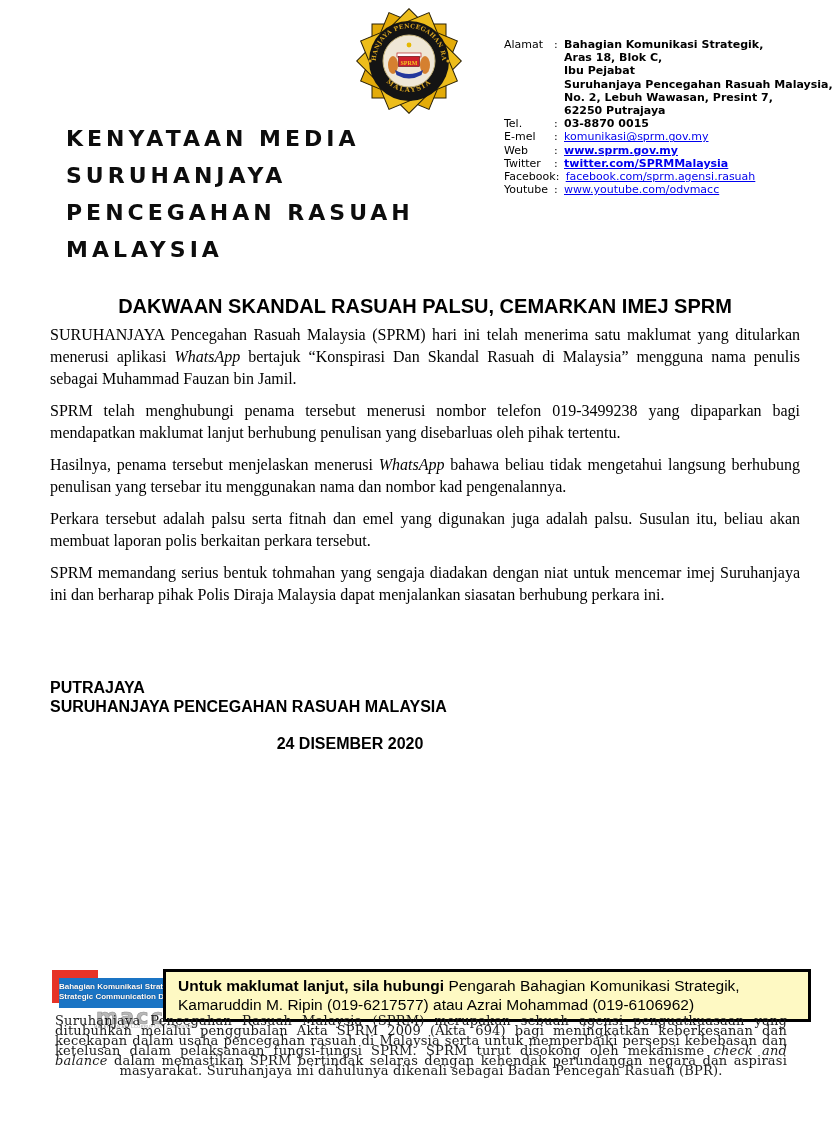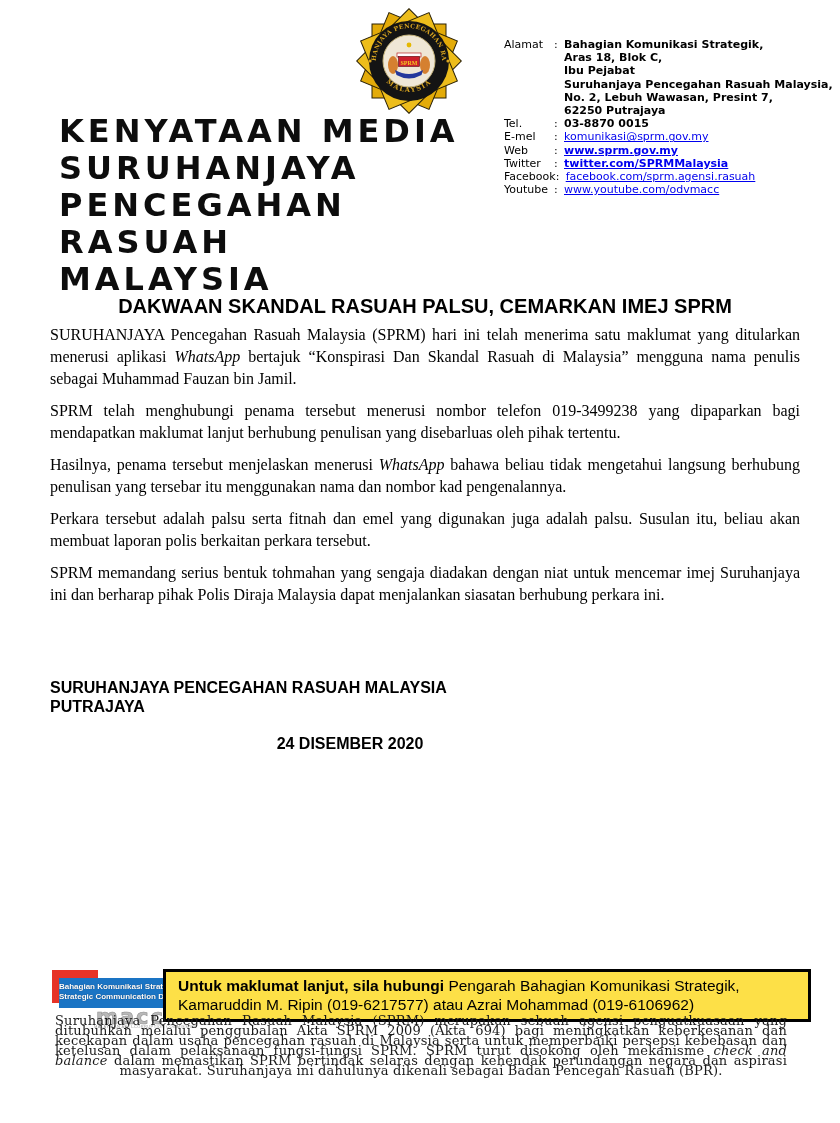--- a/index.html
+++ b/index.html
@@ -4,23 +4,23 @@
 <style>
   html,body{margin:0;padding:0;background:#888;}
   .page{
     position:relative;width:840px;height:1123px;background:#ffffff;
     margin:0 auto;overflow:hidden;
     font-family:"Liberation Sans",sans-serif;color:#000;
   }
   
   .badge{position:absolute;left:356px;top:8px;width:106px;height:106px;}
   .doc-title{
-    position:absolute;left:50px;top:104px;width:440px;margin:9px;
+    position:absolute;left:50px;top:104px;width:440px;margin:16px;
     font-family:"DejaVu Sans",sans-serif;font-weight:bold;
-    font-size:32px;line-height:37px;letter-spacing:4px;color:#0d0d0d;
+    font-size:22px;line-height:37px;letter-spacing:4px;color:#0d0d0d;
   }
   .contact{
     position:absolute;left:504px;top:38px;width:354px;
     font-family:"DejaVu Sans",sans-serif;font-size:11px;line-height:13.2px;
   }
   .contact .row{display:flex;}
   .contact .lbl{flex:0 0 50px;}
   .contact .colon{flex:0 0 10px;}
   .contact .val{flex:1;}
   .contact .bold{font-weight:bold;}
@@ -53,21 +53,21 @@
   .division-logo .macc{
     position:absolute;left:44px;top:36px;font-family:"DejaVu Sans",sans-serif;
     font-weight:bold;font-size:21px;letter-spacing:2px;color:#b9b9b9;
     -webkit-text-stroke:0.6px #8f8f8f;
   }
   .division-logo .macc-sub{
     position:absolute;left:42px;top:55px;font-size:4px;letter-spacing:0.4px;color:#9a9a9a;white-space:nowrap;
   }
   .contact-box{
     position:absolute;left:163px;top:969px;width:648px;box-sizing:border-box;
-    border:3px solid #000;background:#fde047;padding:4px 12px 5px 12px;
+    border:3px solid #000;background:#fef9c3;padding:4px 12px 5px 12px;
     font-size:15.5px;line-height:19px;
   }
   .contact-box .b{font-weight:bold;}
   .fineprint{
     position:absolute;left:55px;top:1016px;width:732px;
     font-family:"DejaVu Serif",serif;font-size:13px;line-height:10px;
     letter-spacing:0.2px;text-align:justify;text-align-last:center;color:#1a1a1a;
   }
   .fineprint em{font-style:italic;}
   .para em{font-style:italic;}
@@ -186,22 +186,22 @@
 
   <div class="bodytext" id="paragraphs">
       <p class="para"><span>SURUHANJAYA Pencegahan Rasuah Malaysia (SPRM) hari ini telah menerima satu maklumat yang ditularkan menerusi aplikasi </span><em>WhatsApp</em><span> bertajuk “Konspirasi Dan Skandal Rasuah di Malaysia” mengguna nama penulis sebagai Muhammad Fauzan bin Jamil.</span></p>
       <p class="para"><span>SPRM telah menghubungi penama tersebut menerusi nombor telefon 019-3499238 yang dipaparkan bagi mendapatkan maklumat lanjut berhubung penulisan yang disebarluas oleh pihak tertentu.</span></p>
       <p class="para"><span>Hasilnya, penama tersebut menjelaskan menerusi </span><em>WhatsApp</em><span> bahawa beliau tidak mengetahui langsung berhubung penulisan yang tersebar itu menggunakan nama dan nombor kad pengenalannya.</span></p>
       <p class="para"><span>Perkara tersebut adalah palsu serta fitnah dan emel yang digunakan juga adalah palsu. Susulan itu, beliau akan membuat laporan polis berkaitan perkara tersebut.</span></p>
       <p class="para"><span>SPRM memandang serius bentuk tohmahan yang sengaja diadakan dengan niat untuk mencemar imej Suruhanjaya ini dan berharap pihak Polis Diraja Malaysia dapat menjalankan siasatan berhubung perkara ini.</span></p>
     </div>
 
   <div class="signoff">
+    <div>PUTRAJAYA</div>
     <div>SURUHANJAYA PENCEGAHAN RASUAH MALAYSIA</div>
-    <div>PUTRAJAYA</div>
     <div class="date">24 DISEMBER 2020</div>
   </div>
 
   <div class="division-logo">
     <div class="red"></div>
     <div class="blueband">
       <div>Bahagian Komunikasi Strategik</div>
       <div>Strategic Communication Division</div>
     </div>
     <div class="macc">macc</div>

